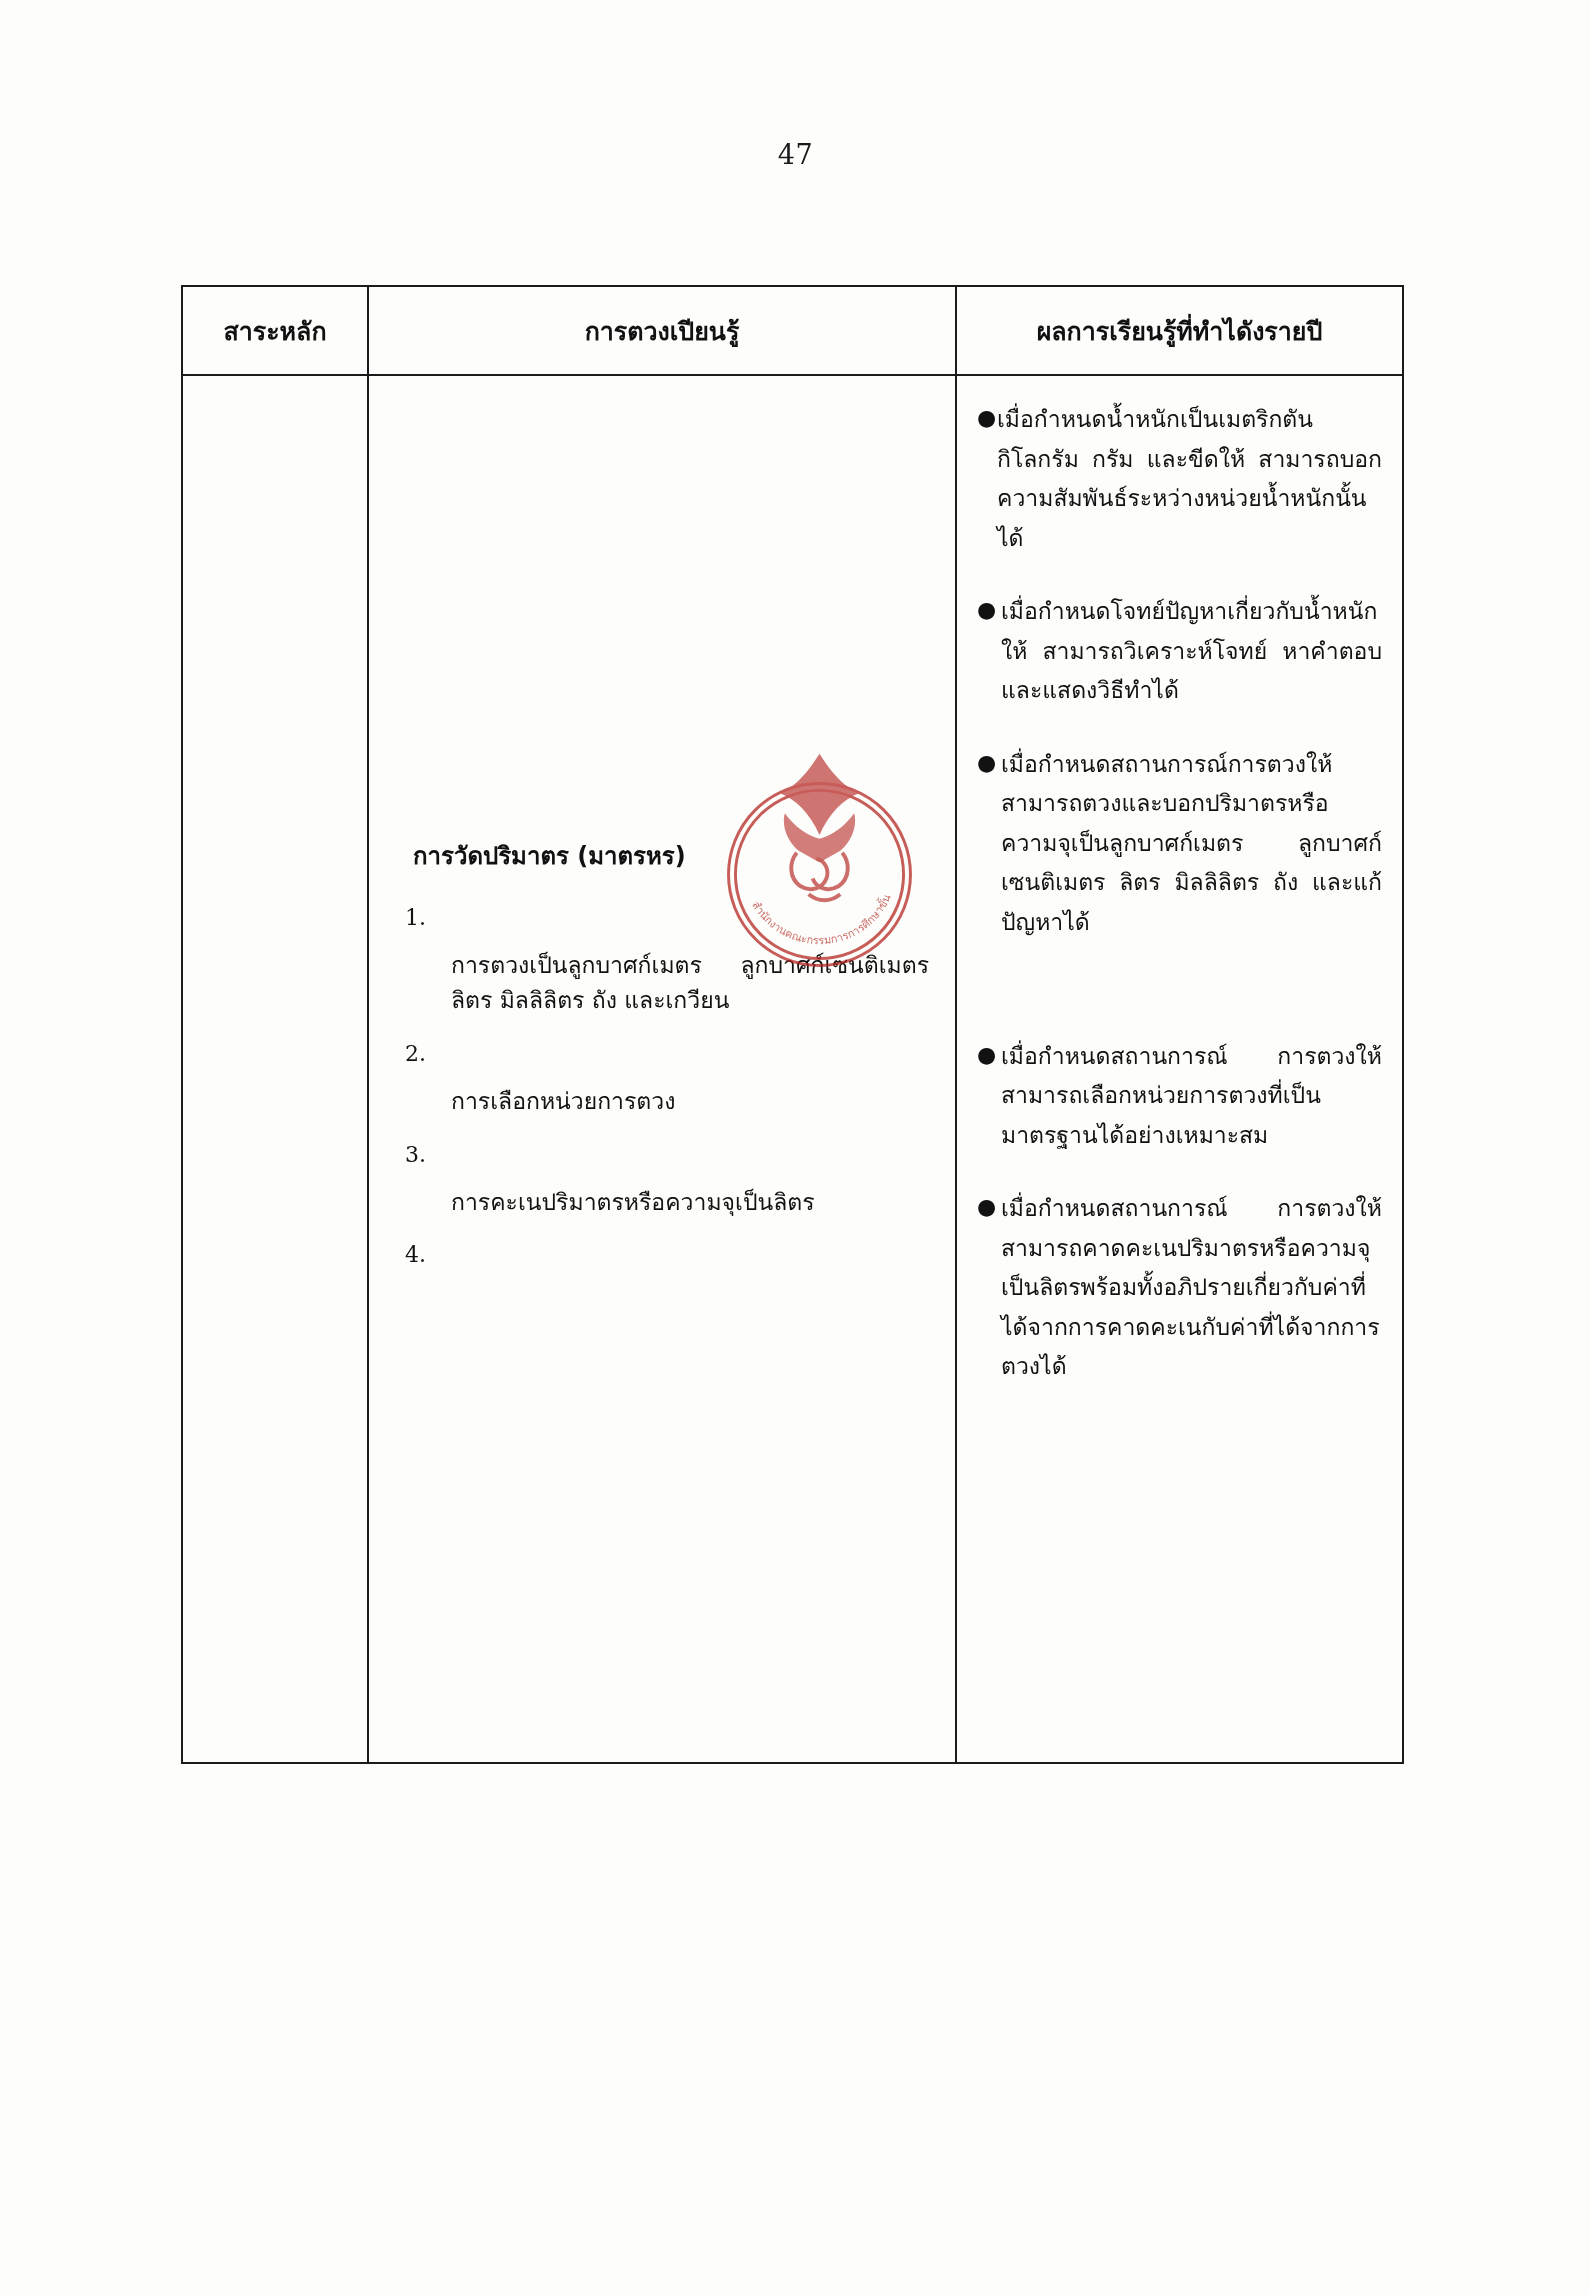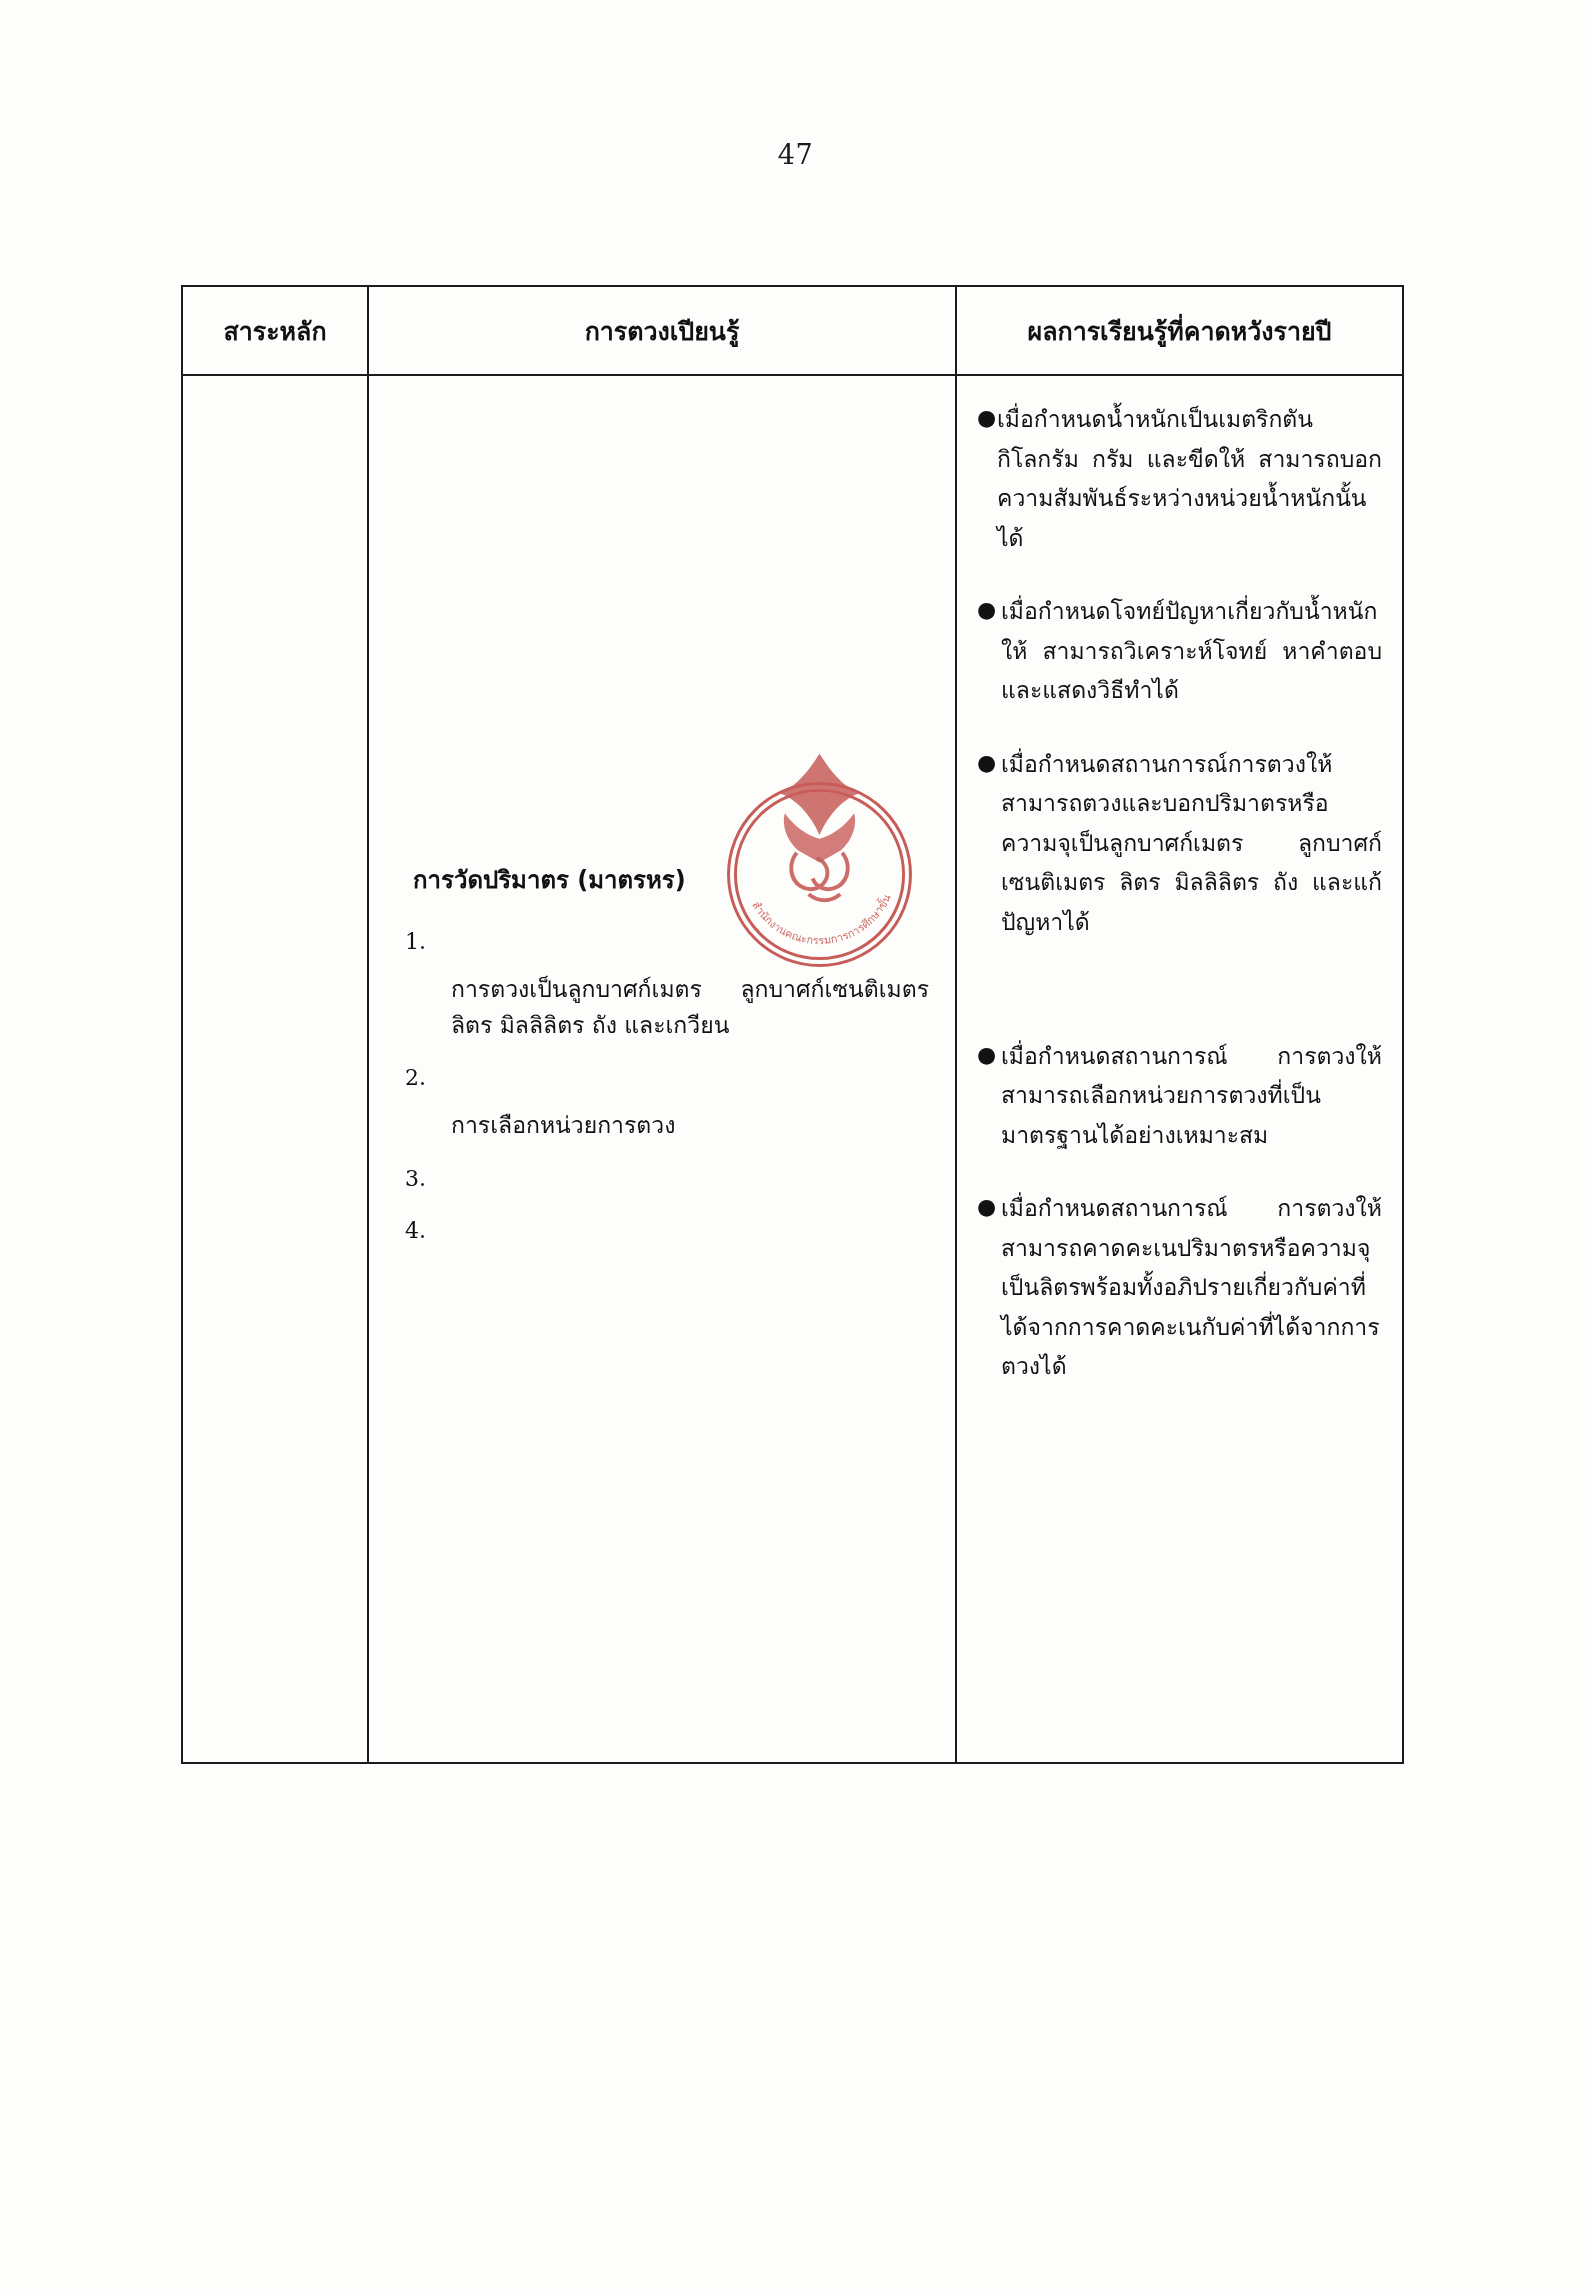--- a/index.html
+++ b/index.html
@@ -169,41 +169,42 @@
 
 <div class="page">
 
   <div class="page-number">47</div>
 
   <div class="table">
 
     <div class="thead">
       <div class="cell col-1">สาระหลัก</div>
       <div class="cell col-2">การตวงเปียนรู้</div>
-      <div class="cell col-3">ผลการเรียนรู้ที่คาดหวังรายปี</div>
+      <div class="cell col-3">ผลการเรียนรู้ที่ทำไดังรายปี</div>
     </div>
 
     <div class="tbody">
 
       <div class="cell col-1"></div>
 
       <div class="cell col-2">
         <div class="body-col2-inner">
           <div class="subheading">การวัดปริมาตร (มาตรหร)</div>
           <ol class="items">
             <li>
               <span class="num">1.</span>
               <span class="txt">การตวงเป็นลูกบาศก์เมตร ลูกบาศก์เซนติเมตร ลิตร มิลลิลิตร ถัง และเกวียน</span>
             </li>
             <li>
               <span class="num">2.</span>
               <span class="txt">การเลือกหน่วยการตวง</span>
             </li>
             <li>
               <span class="num">3.</span>
+              <span class="txt">การคะเนปริมาตรหรือความจุเป็นลิตร</span>
             </li>
             <li>
               <span class="num">4.</span>
             </li>
           </ol>
 
           <div class="seal">
             <svg width="267" height="267" viewBox="0 0 270 270" xmlns="http://www.w3.org/2000/svg">
               <g fill="none" stroke="#b3201b" stroke-width="3">
                 <circle cx="135" cy="140" r="92"></circle>

